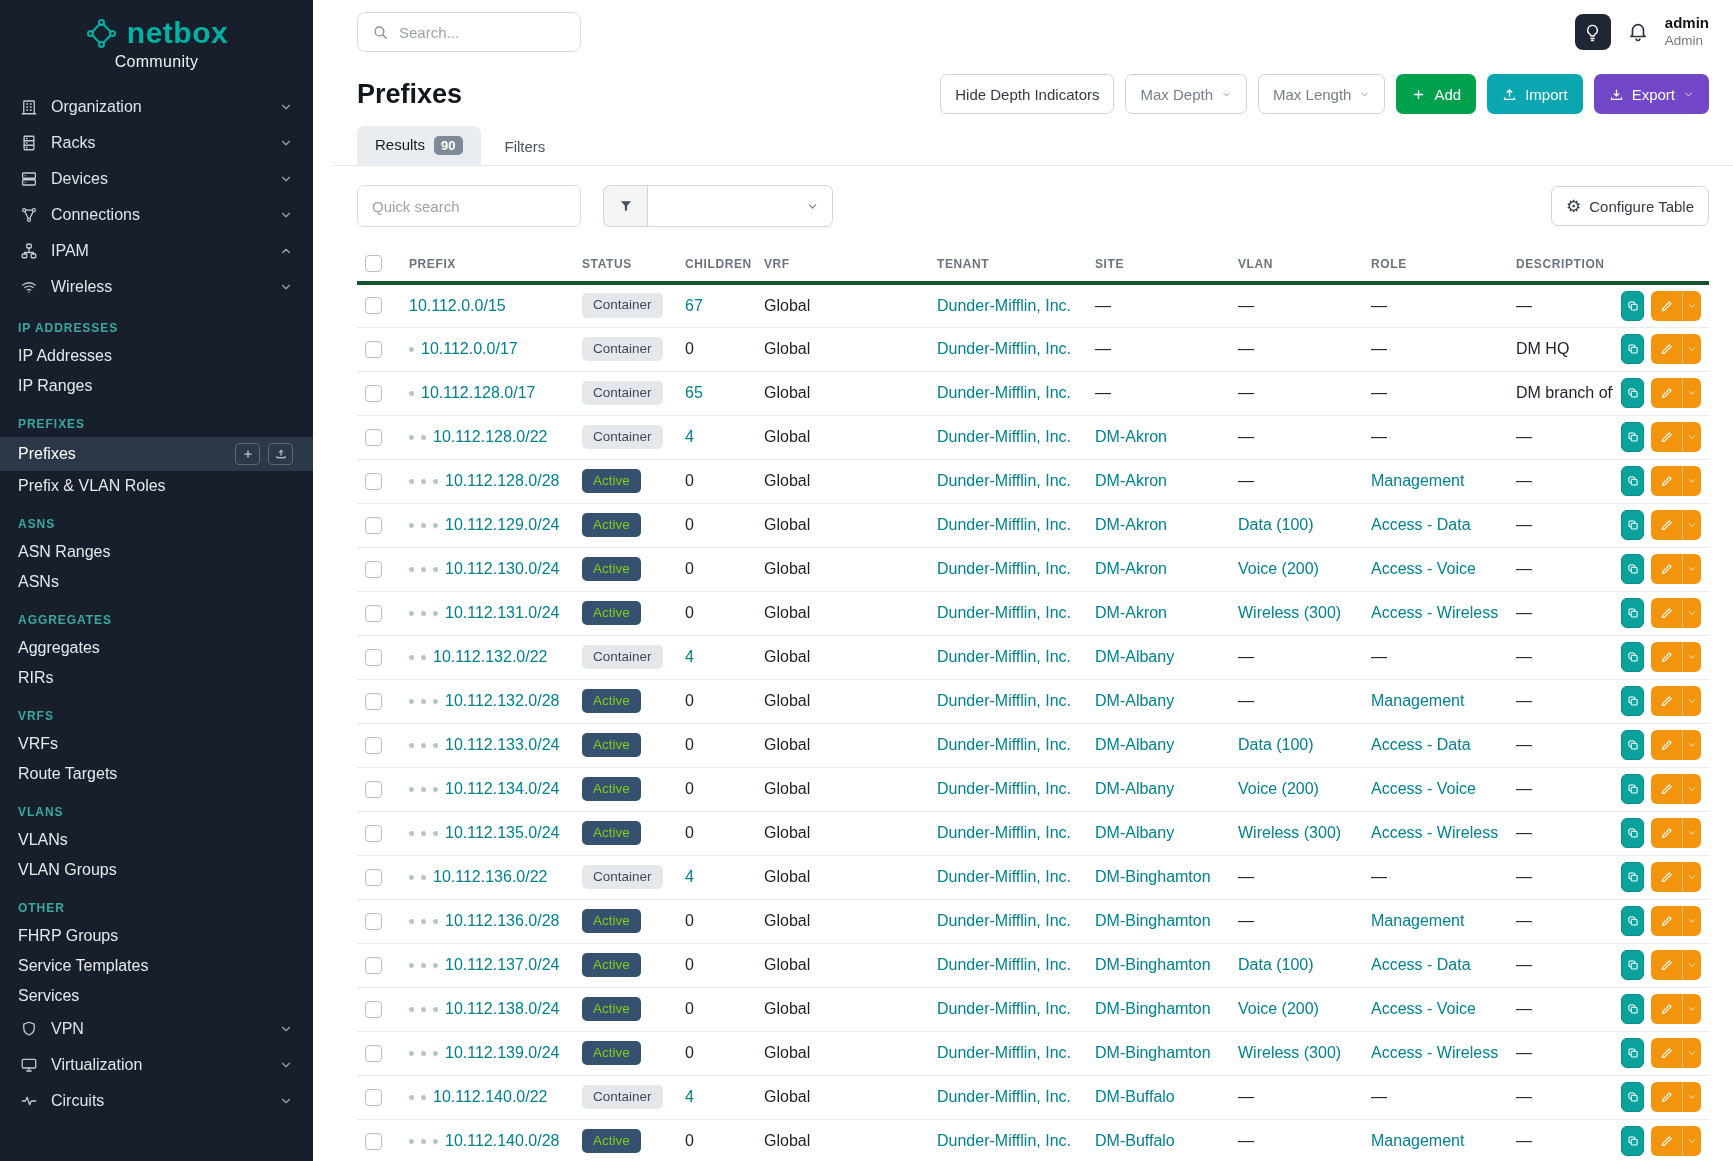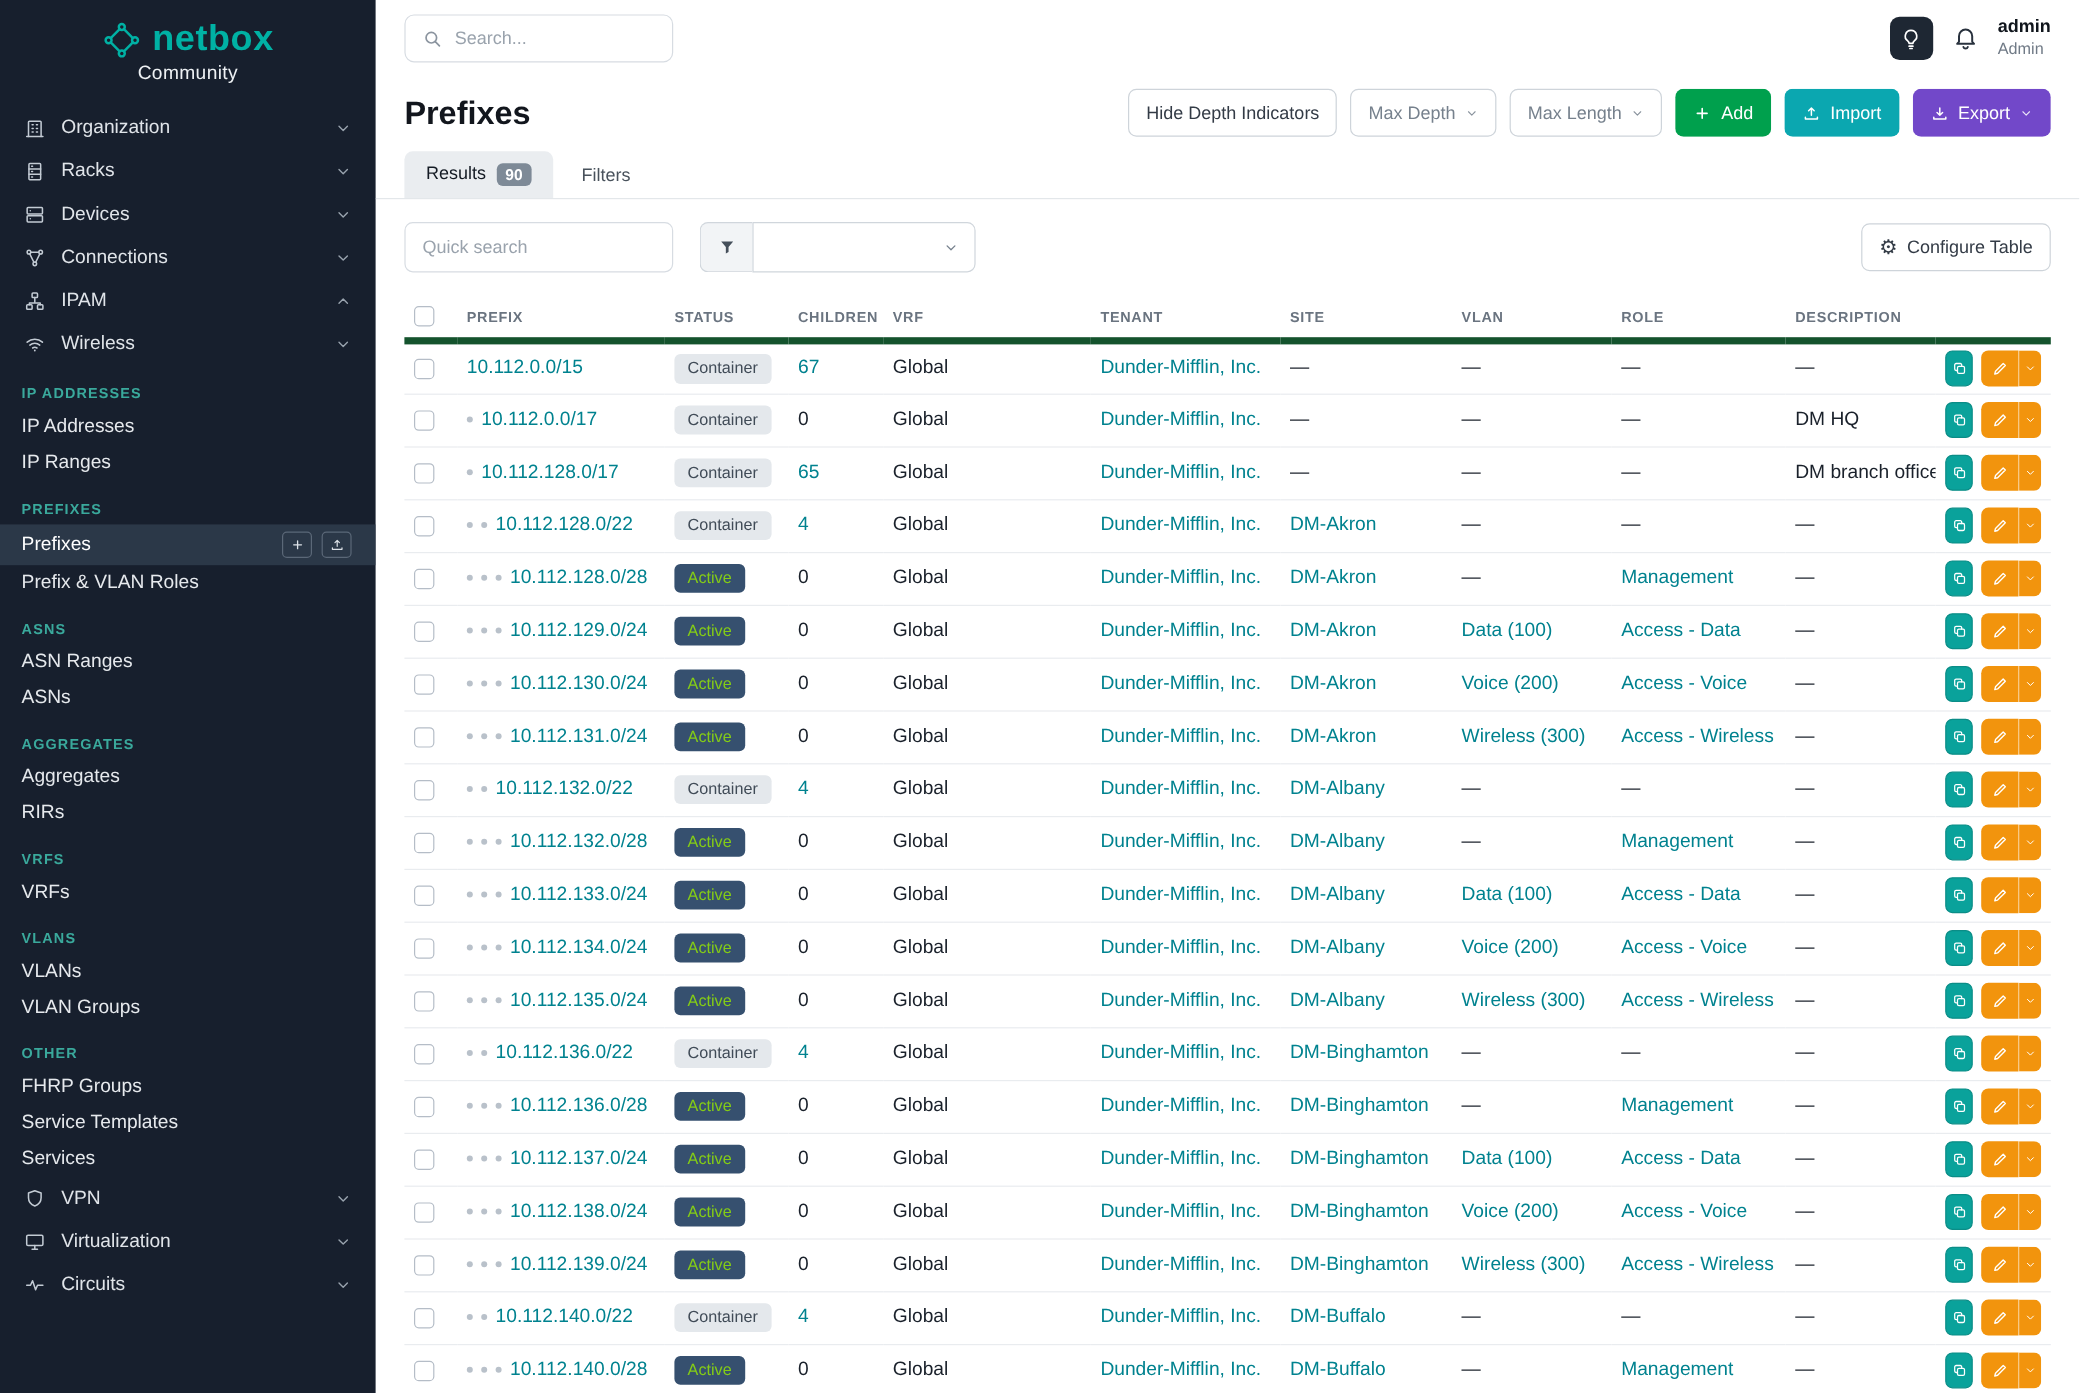--- a/index.html
+++ b/index.html
@@ -1,18 +1,18 @@
 <!DOCTYPE html>
 <html style="--link: #00828f; --badge-active: #36506f; --badge-container-bg: #e4e8ec; --badge-container-text: #404b57; --add-green: #00a04d; --import-teal: #0ba7b0; --export-purple: #7248c9; --edit-orange: #f2940d; --copy-teal: #0aa29b; --sidebar-bg: #171f2d; --sidebar-accent: #3aa99c; --brand-teal: #00b1a4;"><head>
 <meta charset="utf-8">
 <style>
   * { margin:0; padding:0; box-sizing:border-box; }
   html,body { width:1733px; height:1161px; overflow:hidden; background:#fff;
     font-family:"Liberation Sans", sans-serif; color:#1a212b; }
-  .app { display:flex; width:100%; height:100%; }
+  .app { display:flex; width:100%; height:100%;gap:20px; }
 
   
   .sidebar { width:313px; min-width:313px; background:var(--sidebar-bg,#171f2d); color:#d7dce3; overflow:hidden; }
   .brand { text-align:center; padding:16px 0 2px; cursor:pointer; }
   .brand-row { display:flex; justify-content:center; align-items:center; gap:9px; }
   .brand-logo { color:var(--brand-teal,#00b1a4); }
   .brand-name { color:var(--brand-teal,#00b1a4); font-size:30px; font-weight:bold; letter-spacing:.5px; }
   .brand-sub { color:#eef1f4; font-size:16px; margin-top:3px; letter-spacing:.3px; }
   .nav { margin-top:16px; }
   .nav-item { display:flex; align-items:center; gap:13px; padding:9px 20px; font-size:16px; color:#e0e4e9; cursor:pointer; }
@@ -62,21 +62,21 @@
   .quick-box input::placeholder { color:#9aa3ad; }
   .filter-group { display:flex; margin-left:22px; }
   .filter-btn { width:44px; height:42px; border:1px solid #d0d6dc; border-right:none; border-radius:7px 0 0 7px; background:#f2f4f6; display:flex; align-items:center; justify-content:center; color:#454f5a; cursor:pointer; }
   .filter-select { width:186px; height:42px; border:1px solid #d0d6dc; border-radius:0 7px 7px 0; background:#fff; display:flex; align-items:center; justify-content:flex-end; padding:0 13px; color:#76818d; cursor:pointer; }
   .configure { margin-left:auto; }
   .gear { font-size:17px; line-height:1; color:#333b46; }
 
   
   .table-wrap { padding:0 24px; flex:1; overflow:hidden; }
   table { width:100%; border-collapse:collapse; table-layout:fixed; }
-  th { text-align:left; font-size:12px; color:#6a7480; letter-spacing:.05em; padding:10px 8px 9px; border-bottom:6px solid #14532d; font-weight:bold; white-space:nowrap; cursor:pointer; }
+  th { text-align:left; font-size:12px; color:#6a7480; letter-spacing:.05em; padding:10px 8px 9px; border-bottom:4px solid #14532d; font-weight:bold; white-space:nowrap; cursor:pointer; }
   td { font-size:16px; color:#1a212b; padding:0 8px; height:44px; border-bottom:1px solid #e9ecef; white-space:nowrap; overflow:hidden; vertical-align:middle; }
   a.link { color:var(--link,#00828f); text-decoration:none; cursor:pointer; }
   .badge { font-size:13.5px; padding:4px 11px; border-radius:5px; display:inline-block; line-height:1.25; }
   .badge-active { background:var(--badge-active,#36506f); color:#84cc16; }
   .badge-container { background:var(--badge-container-bg,#e4e8ec); color:var(--badge-container-text,#404b57); }
   .dots { display:inline-block; }
   .dot { width:5px; height:5px; border-radius:50%; background:#b9c1ca; display:inline-block; margin-right:7px; vertical-align:middle; }
   .th-check,.td-check { width:44px; }
   .cb { appearance:none; -webkit-appearance:none; width:17px; height:17px; border:1px solid #b5bdc7; border-radius:4px; background:#fff; display:block; cursor:pointer; }
   .row-actions { display:flex; gap:7px; justify-content:flex-end; align-items:center; }
@@ -255,20 +255,23 @@
         <div class="nav-section">AGGREGATES</div>
         <div class="nav-sub">
           <span>Aggregates</span>
         </div>
         <div class="nav-sub">
           <span>RIRs</span>
         </div>
         <div class="nav-section">VRFS</div>
         <div class="nav-sub">
           <span>VRFs</span>
+        </div>
+        <div class="nav-sub">
+          <span>Route Targets</span>
         </div>
         <div class="nav-section">VLANS</div>
         <div class="nav-sub">
           <span>VLANs</span>
         </div>
         <div class="nav-sub">
           <span>VLAN Groups</span>
         </div>
         <div class="nav-section">OTHER</div>
         <div class="nav-sub">

